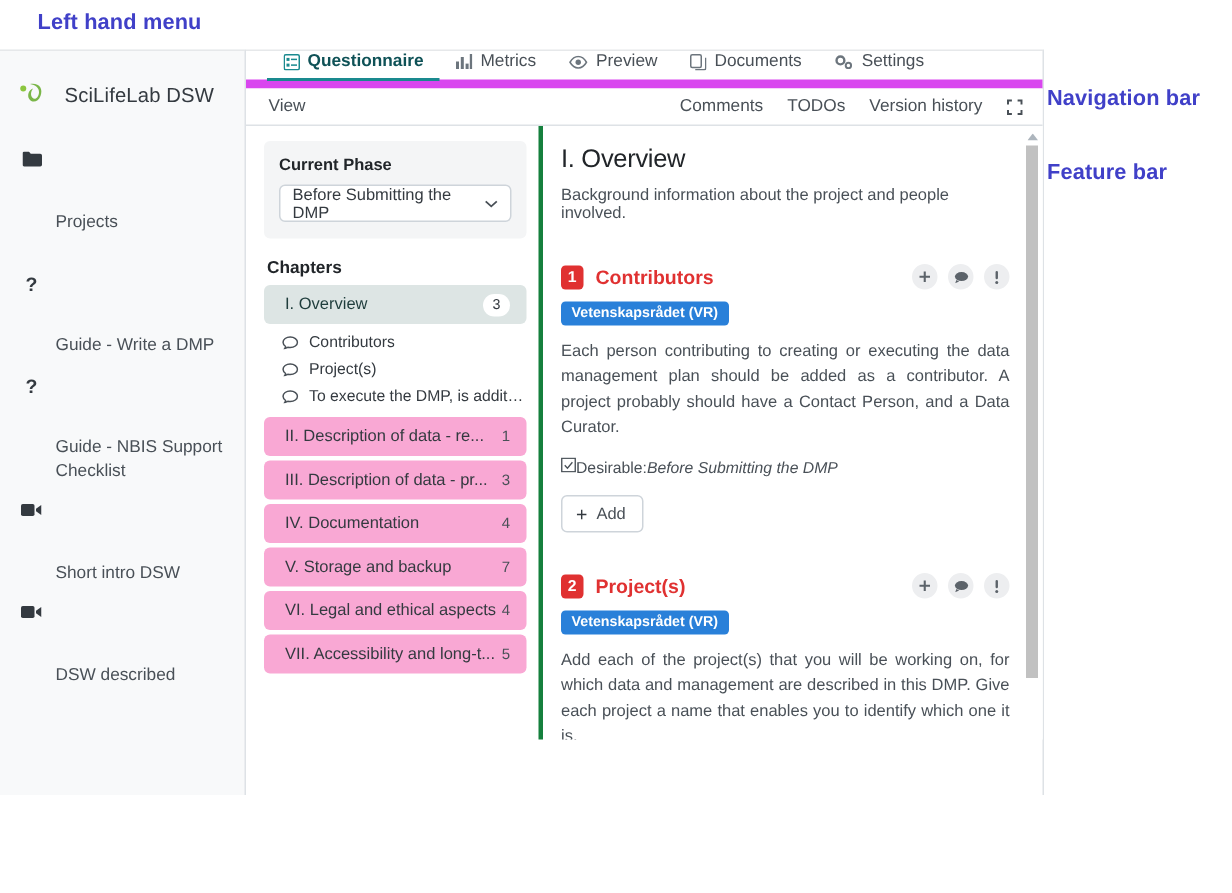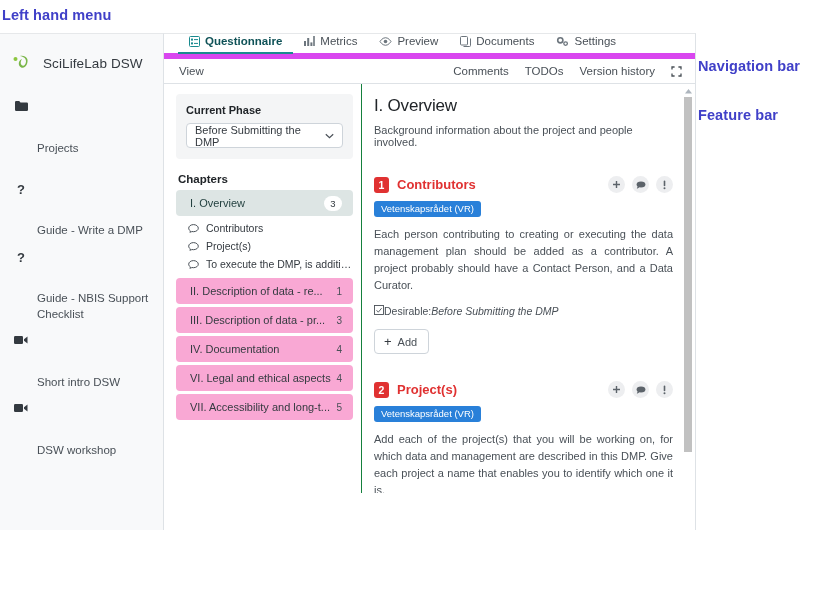--- a/index.html
+++ b/index.html
@@ -14,21 +14,21 @@
   
   .annot {
     position: absolute;
     color: #4040c8;
     font-weight: bold;
     font-size: 14.5px;
     letter-spacing: 0.1px;
     line-height: 1.35;
     white-space: pre-line;
   }
-  #annot-left { left: 2px; top: 6px; }
+  #annot-left { left: 25px; top: 6px; }
   #annot-nav  { left: 698px; top: 57px; }
   #annot-feat { left: 698px; top: 106px; }
   #annot-phase{ left: 195px; top: 549px; }
 
   
   #sidebar {
     position: absolute; left: 0; top: 33px;
     width: 164px; height: 497px;
     background: #f8f9fa;
     border-right: 1px solid #dee2e6;
@@ -116,21 +116,21 @@
   #featurebar .right { margin-left: auto; display: flex; align-items: center; gap: 16px; }
   #featurebar .right span { cursor: pointer; }
   #expand-icon { display:flex; align-items:center; color:#495057; }
 
   
   #split { display: flex; height: calc(497px - 38px - 25px - 25px); background:#fff; }
 
   
   #chapcol {
     width: 198px; flex: none;
-    border-right: 1px solid #15803d;
+    border-right: 3px solid #15803d;
     padding: 10px 8px 0 12px;
     overflow: hidden;
     background:#fff;
   }
   #phase-box {
     background: #f4f5f6; border-radius: 4px;
     padding: 10px 10px 11px 10px;
   }
   #phase-label { font-size: 11px; font-weight: bold; color: #212529; margin-bottom: 7px; }
   #phase-select {
@@ -181,21 +181,21 @@
   .qtitle { font-size: 13px; font-weight: bold; color: #e03131; }
   .qactions { margin-left: auto; display: flex; gap: 7px; }
   .qact {
     width: 17px; height: 17px; border-radius: 50%;
     background: #edeef0; display: flex; align-items: center; justify-content: center;
     color: #5c636a; cursor: pointer;
   }
   .tag {
     display: inline-block; background: #2980d9; color: #fff;
     border-radius: 3px; padding: 2px 7px 3px 7px;
-    font-size: 9.5px; margin: 8px 0 9px 0;
+    font-size: 9.5px; margin: 8px 0 9px 0; font-weight: bold;
   }
   .qtext {
     font-size: 11px; color: #495057; line-height: 1.55;
     text-align: justify; margin-bottom: 11px;
   }
   .desirable {
     display: flex; align-items: center; gap: 0;
     font-size: 10.5px; color: #495057; margin-bottom: 12px;
   }
   .desirable .phase-it { font-style: italic; }
@@ -278,21 +278,21 @@
         <span class="lbl">Short intro DSW</span>
       </div>
 
       <div class="nav-item">
         <span class="ico">
           <svg width="14" height="10" viewBox="0 0 14 10">
               <rect x="0" y="1" width="9" height="8" rx="1.2" fill="#343a40"></rect>
               <path d="M10 4.2L13.5 1.6v6.8L10 5.8z" fill="#343a40"></path>
             </svg>
         </span>
-        <span class="lbl">DSW workshop</span>
+        <span class="lbl">DSW described</span>
       </div>
     </div>
   </div>
 
   <div id="app">
 
 
     <div id="tabs">
       <div class="tab active">
         <span class="ico">
@@ -412,20 +412,24 @@
           <span>II.  Description of data - re...</span>
           <span class="cnum">1</span>
         </div>
         <div class="chapter">
           <span>III.  Description of data - pr...</span>
           <span class="cnum">3</span>
         </div>
         <div class="chapter">
           <span>IV.  Documentation</span>
           <span class="cnum">4</span>
+        </div>
+        <div class="chapter">
+          <span>V.  Storage and backup</span>
+          <span class="cnum">7</span>
         </div>
         <div class="chapter">
           <span>VI.  Legal and ethical aspects</span>
           <span class="cnum">4</span>
         </div>
         <div class="chapter">
           <span>VII.  Accessibility and long-t...</span>
           <span class="cnum">5</span>
         </div>
       </div>

